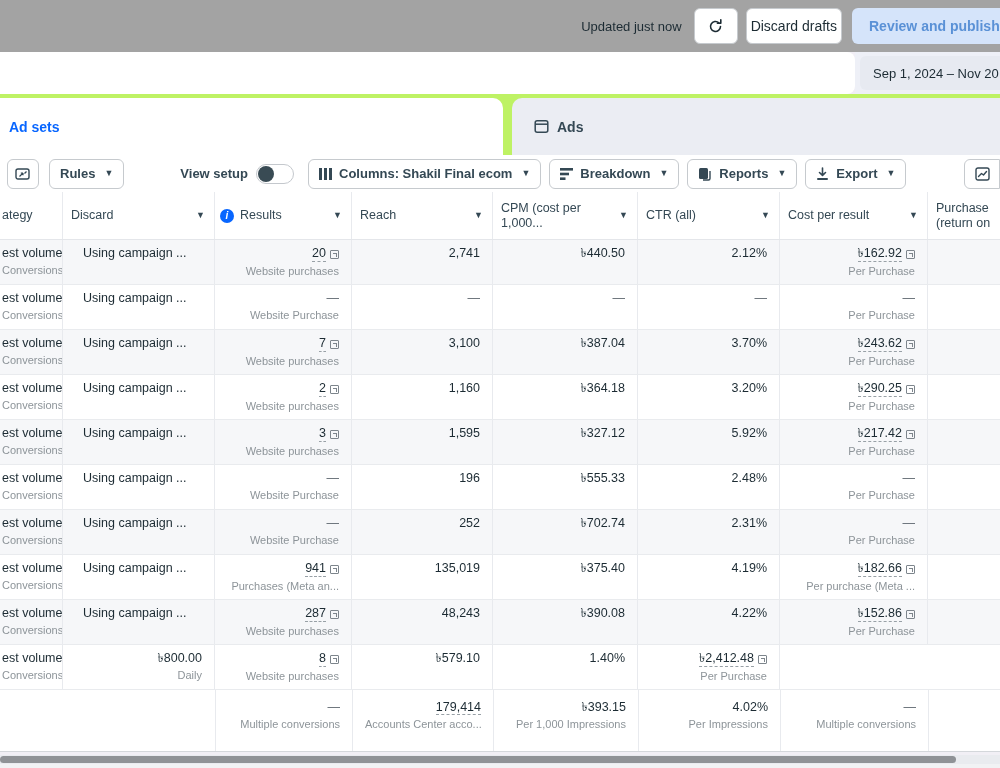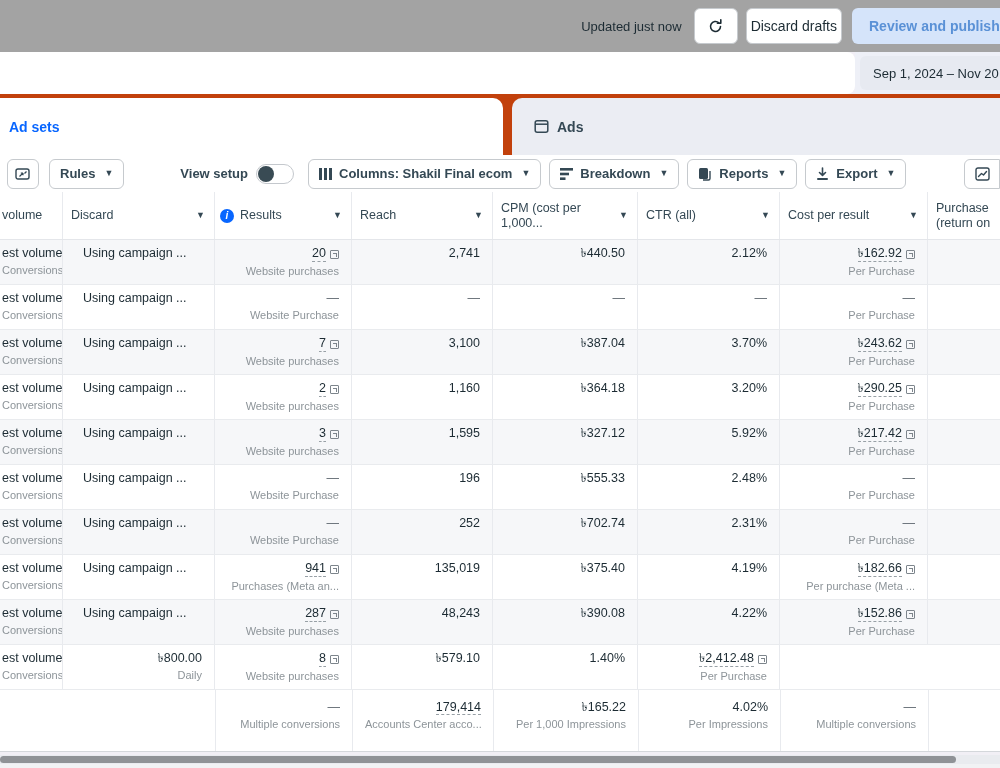--- a/index.html
+++ b/index.html
@@ -20,21 +20,21 @@
 
   
   .searchrow { height:42px; display:flex; align-items:stretch; background:#f1eef5; }
   .searchbar { width:855px; background:#fff; border-radius:0 8px 8px 0; }
   .datewrap { flex:1; display:flex; align-items:center; justify-content:flex-end; background:#eef0f7; }
   .datebtn { height:34px; width:140px; flex-shrink:0; background:#e7eaf1; border:none; border-radius:6px 0 0 6px;
              font-family:inherit; font-size:13px; color:#1c2b33; text-align:left; padding-left:13px;
              white-space:nowrap; overflow:hidden; cursor:pointer; }
 
   
-  .tabsrow { height:61px; display:flex; align-items:flex-end; background:#c2410c; padding-top:4px; }
+  .tabsrow { height:61px; display:flex; align-items:flex-end; background:#bef264; padding-top:4px; }
   .tab { height:57px; display:flex; align-items:center; cursor:pointer; }
   .tab.active { width:503px; background:#fff; border-radius:0 10px 0 0; padding-left:9px; }
   .tab.active .tlabel { color:#0866ff; font-size:14px; font-weight:700; }
   .tab.inactive { flex:1; margin-left:9px; background:#ebedf3; border-radius:10px 0 0 0; padding-left:22px; }
   .tab.inactive .tlabel { color:#344854; font-size:14px; font-weight:700; margin-left:8px; }
 
   
   .card { background:#fff; }
   .toolbar { height:37px; background:#fff; display:flex; align-items:center; padding:0 0 0 7px; }
   .tbtn { height:30px; background:#fff; border:1px solid #c6cace; border-radius:6px; display:flex; align-items:center;
@@ -196,21 +196,21 @@
               <path d="M3.5 9.5 6.5 6.5 8.5 8 11.5 4.5" fill="none" stroke="#344854" stroke-width="1.4" stroke-linecap="round" stroke-linejoin="round"></path>
             </svg>
         </span>
       </button>
     </div>
 
     <div class="tbl">
 
       <div class="thead">
         <div class="hcell" style="padding-left:2px;">
-          <span class="hlab">volume</span>
+          <span class="hlab">ategy</span>
         </div>
         <div class="hcell">
           <span class="hlab">Discard</span>
           <span class="caret">▼</span>
         </div>
         <div class="hcell" style="padding-left:5px;">
           <span class="info">i</span>
           <span class="hlab">Results</span>
           <span class="caret">▼</span>
         </div>
@@ -583,21 +583,21 @@
         <div class="scell"></div>
         <div class="scell right bord">
           <span class="dashtxt">—</span>
           <span class="sub">Multiple conversions</span>
         </div>
         <div class="scell right bord">
           <span class="metric">179,414</span>
           <span class="sub">Accounts Center acco...</span>
         </div>
         <div class="scell right bord">
-          <span>৳165.22</span>
+          <span>৳393.15</span>
           <span class="sub">Per 1,000 Impressions</span>
         </div>
         <div class="scell right bord">
           <span>4.02%</span>
           <span class="sub">Per Impressions</span>
         </div>
         <div class="scell right bord">
           <span class="dashtxt">—</span>
           <span class="sub">Multiple conversions</span>
         </div>

